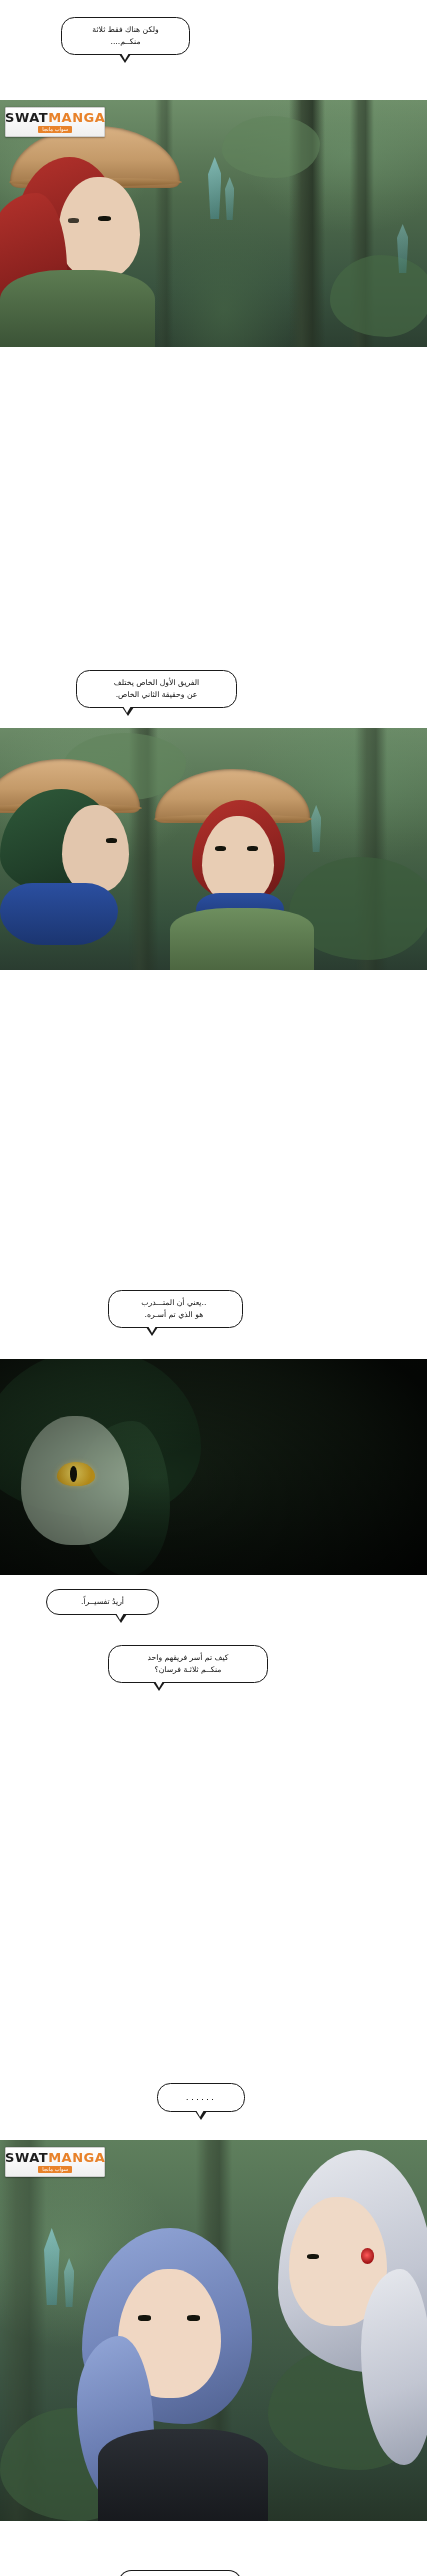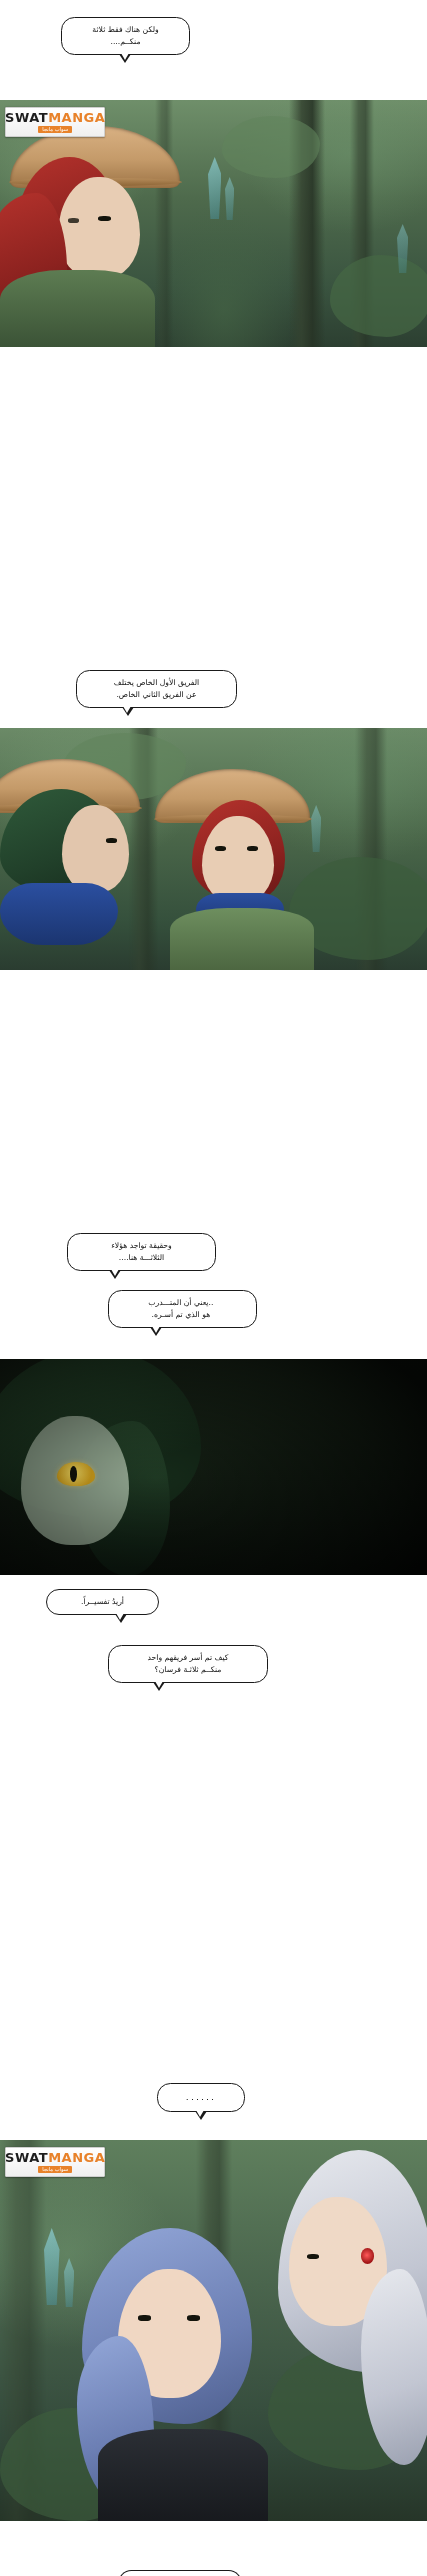--- a/index.html
+++ b/index.html
@@ -247,21 +247,21 @@
     <div>هل يعنــي ذلك أن باقي</div>
     <div>المبتدئين من الفريق الأول الخاص</div>
     <div>قد تم القضــاء عليهم؟</div>
     <div class="tail tail-down tail-down-right"></div>
   </div>
 
   <div class="gutter" style="top:335px; height:319px;"></div>
 
   <div class="bubble" style="left:76px; top:658px; width:161px;">
     <div>الفريق الأول الخاص يختلف</div>
-    <div>عن الفريق الثاني الخاص.</div>
+    <div>عن وحقيقة الثاني الخاص.</div>
     <div class="tail tail-down tail-down-left"></div>
   </div>
 
   <div class="panel" style="top:716px; height:242px;">
     <div class="forest" style="background:
            radial-gradient(ellipse 155px 113px at 20% 25%, rgba(120,158,116,.5), rgba(120,158,116,0) 70%),
            radial-gradient(ellipse 165px 124px at 80% 20%, rgba(104,146,106,.45), rgba(104,146,106,0) 70%),
            linear-gradient(180deg,#6b8a67 0%, #4a6649 45%, #35503c 80%, #2a3c30 100%);"></div>
     <div class="trunk" style="left:129px; width:29px; opacity:.65;"></div>
     <div class="trunk" style="left:355px; width:32px; opacity:.6;"></div>
@@ -287,27 +287,22 @@
   </div>
 
   <div class="bubble" style="left:81px; top:969px; width:149px;">
     <div>يتكون فريقهم من ثلاثة</div>
     <div>فرسان ومتدرب واحد.</div>
     <div class="tail tail-down tail-down-left"></div>
   </div>
 
   <div class="gutter" style="top:958px; height:278px;"></div>
 
-  <div class="bubble" style="left:67px; top:1221px; width:149px;">
-    <div>وحقيقة تواجد هؤلاء</div>
-    <div>الثلاثـــة هنا....</div>
-    <div class="tail tail-down tail-down-left"></div>
-  </div>
-
-  <div class="bubble" style="left:108px; top:1278px; width:149px;padding-left:6px;">
+
+  <div class="bubble" style="left:108px; top:1278px; width:135px;padding-left:6px;">
     <div>..يعني أن المتـــدرب</div>
     <div>هو الذي تم أسـره.</div>
     <div class="tail tail-down tail-down-left"></div>
   </div>
 
   <div class="panel" style="top:1347px; height:216px; background:#10160f;">
     <div class="forest" style="background: linear-gradient(180deg,#1c2a1b 0%, #121c12 55%, #0b110b 100%);"></div>
     <div class="hair-green" style="left:-20.6px; top:-10.3px; width:222px; height:170px; background:linear-gradient(160deg,#2e5433,#152a19 70%);"></div>
     <div class="hair-green" style="left:77px; top:62px; width:93px; height:155px; border-radius:60% 40% 45% 55% / 45% 55% 45% 55%; background:linear-gradient(180deg,#27472c,#0e1d12);"></div>
     <div class="head" style="left:20.6px; top:57px; width:108px; height:129px; background:#9fb29c; opacity:.9;"></div>

